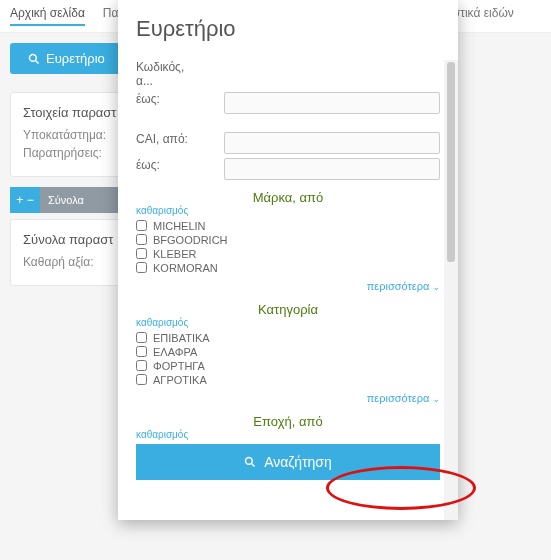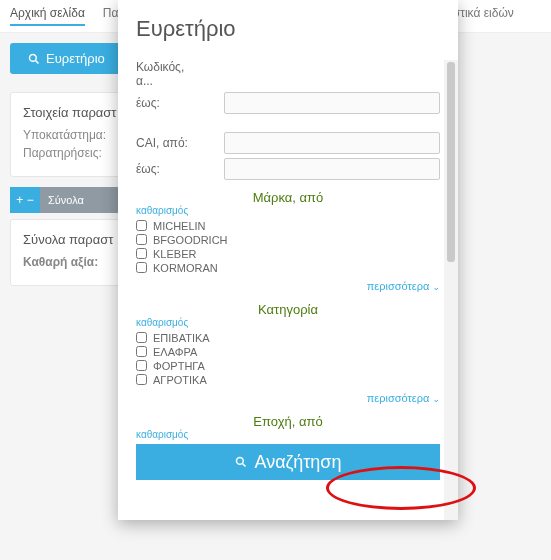--- a/index.html
+++ b/index.html
@@ -12,42 +12,42 @@
 
   
   .page { padding: 10px; }
   .btn-blue { background: #3aaee0; color: #fff; border: none; padding: 8px 18px; border-radius: 3px; font-size: 13px; cursor: pointer; display: inline-flex; align-items: center; gap: 6px; }
   .panel { background: #fff; border: 1px solid #e6e6e6; border-radius: 3px; padding: 12px; margin-top: 18px; width: 180px; }
   .panel h4 { font-size: 13px; color: #555; font-weight: normal; margin-bottom: 8px; }
   .panel .row { font-size: 12px; color: #888; margin: 4px 0; }
   .codebar { background: #8f9aa3; color: #fff; display: flex; align-items: center; height: 26px; margin-top: 10px; border-radius: 2px; width: 180px; }
   .codebar .pm { background: #3aaee0; height: 100%; width: 30px; display: flex; align-items: center; justify-content: center; font-size: 12px; }
   .codebar .lbl { padding: 0 8px; font-size: 11px; }
-  .muted { color: #bbb; font-weight: bold; }
+  .muted { color: #bbb; }
 
   
   .modal { position: absolute; top: 0; left: 118px; width: 340px; background: #fff; box-shadow: 0 4px 16px rgba(0,0,0,0.3); padding: 16px 18px 20px 18px; height: 520px; overflow: hidden; }
   .modal h2 { font-size: 22px; font-weight: normal; color: #555; margin-bottom: 18px; }
   .modal-scroll { position: absolute; right: 0; top: 60px; bottom: 0; width: 14px; background: #f3f3f3; }
   .modal-scroll .thumb { background: #c9c9c9; width: 8px; margin: 2px auto; height: 200px; border-radius: 3px; }
 
-  .field-row { display: flex; align-items: center; margin: 4px 0; gap: 24px; }
+  .field-row { display: flex; margin: 4px 0; gap: 24px; }
   .field-row label { width: 64px; font-size: 12px; color: #666; }
   .field-row input[type=text] { flex: 1; border: 1px solid #ccc; background: #fafafa; height: 22px; padding: 2px 6px; font-size: 12px; color: #555; border-radius: 2px; }
   .gap { height: 10px; }
 
   .section-title { font-size: 13px; color: #4d7c0f; margin-top: 10px; text-align: center; }
   .clear-link { color: #3aaee0; font-size: 10px; cursor: pointer; }
   .checklist { margin: 4px 0 2px 0; }
   .checklist .item { display: flex; align-items: flex-start; font-size: 11px; color: #666; margin: 2px 0; }
   .checklist input { margin-right: 6px; width: 11px; height: 11px; }
   .more { font-size: 11px; color: #3aaee0; text-align: right; margin: 6px 0 10px 0; cursor: pointer; }
   .more .chev { font-size: 9px; }
 
-  .search-btn { width: 100%; background: #3aaee0; color: #fff; border: none; height: 36px; font-size: 18px; display: flex; align-items: center; justify-content: center; gap: 8px; cursor: pointer; }
+  .search-btn { width: 100%; background: #3aaee0; color: #fff; border: none; height: 36px; font-size: 14px; display: flex; align-items: center; justify-content: center; gap: 8px; cursor: pointer; }
 
   .red-oval { position: absolute; border: 3px solid #d11; border-radius: 50%; width: 150px; height: 44px; left: 326px; top: 466px; pointer-events: none; }
 
   .icon-search { width: 12px; height: 12px; }
   .icon-search circle { fill: none; stroke: currentColor; stroke-width: 2; }
   .icon-search line { stroke: currentColor; stroke-width: 2; }
 </style>
 </head>
 <body>
 

